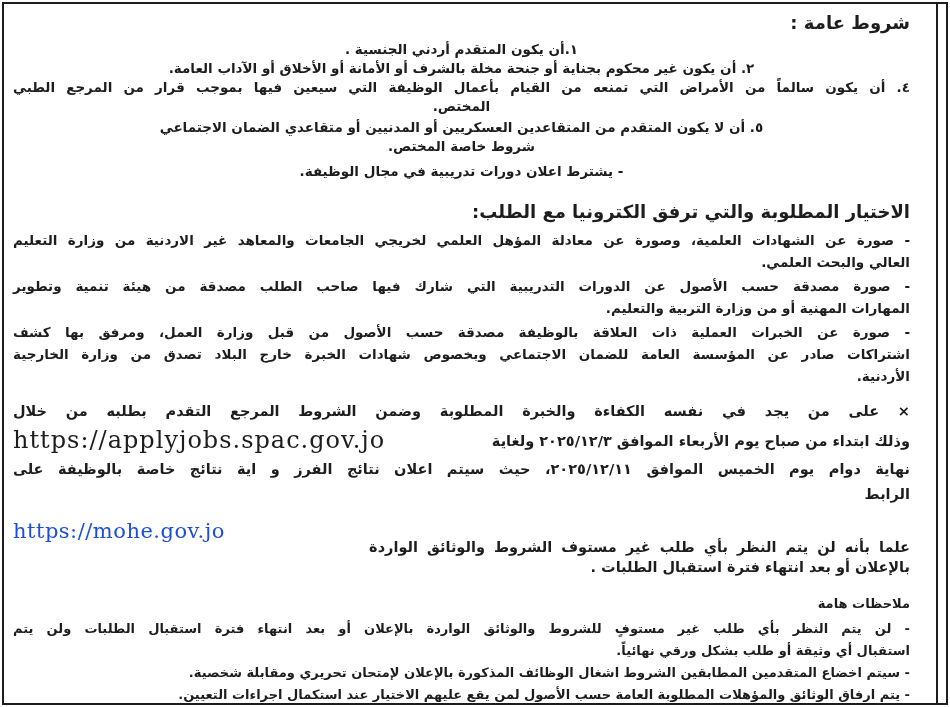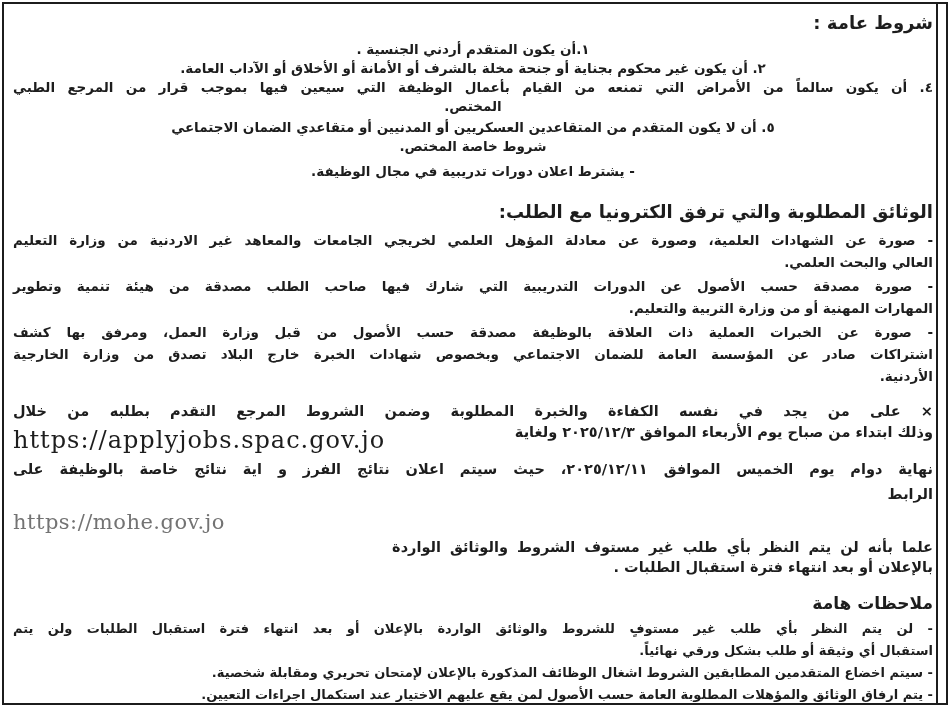--- a/index.html
+++ b/index.html
@@ -13,21 +13,21 @@
   .frame{
     position:absolute;inset:2px;
     border:2px solid #1c1c1c;
     pointer-events:none;
   }
   .col-rule{
     position:absolute;top:4px;bottom:4px;right:12px;width:2px;
     background:#1c1c1c;
   }
   .content{
-    position:absolute;top:8px;right:17px;left:13px;
+    position:absolute;top:8px;right:40px;left:13px;
     direction:rtl;
     color:#1d1d1d;
     font-weight:bold;
   }
   .h1{
     font-size:18px;line-height:25px;
     margin:2px 0 5px 0;
   }
   .line{
     font-size:13.5px;line-height:19px;text-align:center;
@@ -41,39 +41,39 @@
   }
   .mt2{margin-top:2px;}
   .mt6{margin-top:6px;}
   .sec-docs{margin-top:18px;}
   .sec-app{margin-top:12px;}
   .sec-notes{margin-top:12px;}
   .app-line{
     font-size:14.5px;line-height:25px;
   }
   .url-line{
-    display:flex;direction:ltr;align-items:flex-start;
+    display:flex;direction:ltr;align-items:center;
   }
   .url-line .ar{
     flex:1;direction:rtl;text-align:right;
     font-size:14.5px;
   }
   .url-line .sp{word-spacing:4px;margin-top:32px;}
   .url-big{
     font-family:"DejaVu Serif",serif;font-weight:normal;
     font-size:24px;line-height:33px;letter-spacing:1px;
     white-space:nowrap;color:#1d1d1d;text-decoration:none;
   }
   .url-small{
     font-family:"DejaVu Serif",serif;font-weight:normal;
     font-size:21px;line-height:31px;letter-spacing:0.5px;
-    white-space:nowrap;color:#737373;text-decoration:none;
+    white-space:nowrap;color:#1d4ed8;text-decoration:none;
   }
   .h3{
-    font-size:17px;line-height:23px;margin:6px 0 3px 0;
+    font-size:13px;line-height:23px;margin:6px 0 3px 0;
   }
   .notes-line{
     font-size:13px;line-height:22px;text-align:right;
   }
 </style>
 </head>
 <body>
 
 <div class="frame"></div>
 <div class="col-rule"></div>
@@ -85,21 +85,21 @@
     <div class="line">١.أن يكون المتقدم أردني الجنسية .</div>
     <div class="line">٢. أن يكون غير محكوم بجناية أو جنحة مخلة بالشرف أو الأمانة أو الأخلاق أو الآداب العامة.</div>
     <div class="line j">٤. أن يكون سالماً من الأمراض التي تمنعه من القيام بأعمال الوظيفة التي سيعين فيها بموجب قرار من المرجع الطبي</div>
     <div class="line">المختص.</div>
     <div class="line mt2">٥. أن لا يكون المتقدم من المتقاعدين العسكريين أو المدنيين أو متقاعدي الضمان الاجتماعي</div>
     <div class="line">شروط خاصة المختص.</div>
     <div class="line mt6">- يشترط اعلان دورات تدريبية في مجال الوظيفة.</div>
   </div>
 
   <div class="sec-docs">
-    <div class="h1">الوثائق المطلوبة والتي ترفق الكترونيا مع الطلب:</div>
+    <div class="h1">الاختيار المطلوبة والتي ترفق الكترونيا مع الطلب:</div>
     <div class="docs-line j">- صورة عن الشهادات العلمية، وصورة عن معادلة المؤهل العلمي لخريجي الجامعات والمعاهد غير الاردنية من وزارة التعليم</div>
     <div class="docs-line">العالي والبحث العلمي.</div>
     <div class="docs-line j mt2">- صورة مصدقة حسب الأصول عن الدورات التدريبية التي شارك فيها صاحب الطلب مصدقة من هيئة تنمية وتطوير</div>
     <div class="docs-line">المهارات المهنية أو من وزارة التربية والتعليم.</div>
     <div class="docs-line j mt2">- صورة عن الخبرات العملية ذات العلاقة بالوظيفة مصدقة حسب الأصول من قبل وزارة العمل، ومرفق بها كشف</div>
     <div class="docs-line j">اشتراكات صادر عن المؤسسة العامة للضمان الاجتماعي وبخصوص شهادات الخبرة خارج البلاد تصدق من وزارة الخارجية</div>
     <div class="docs-line">الأردنية.</div>
   </div>
 
   <div class="sec-app">

